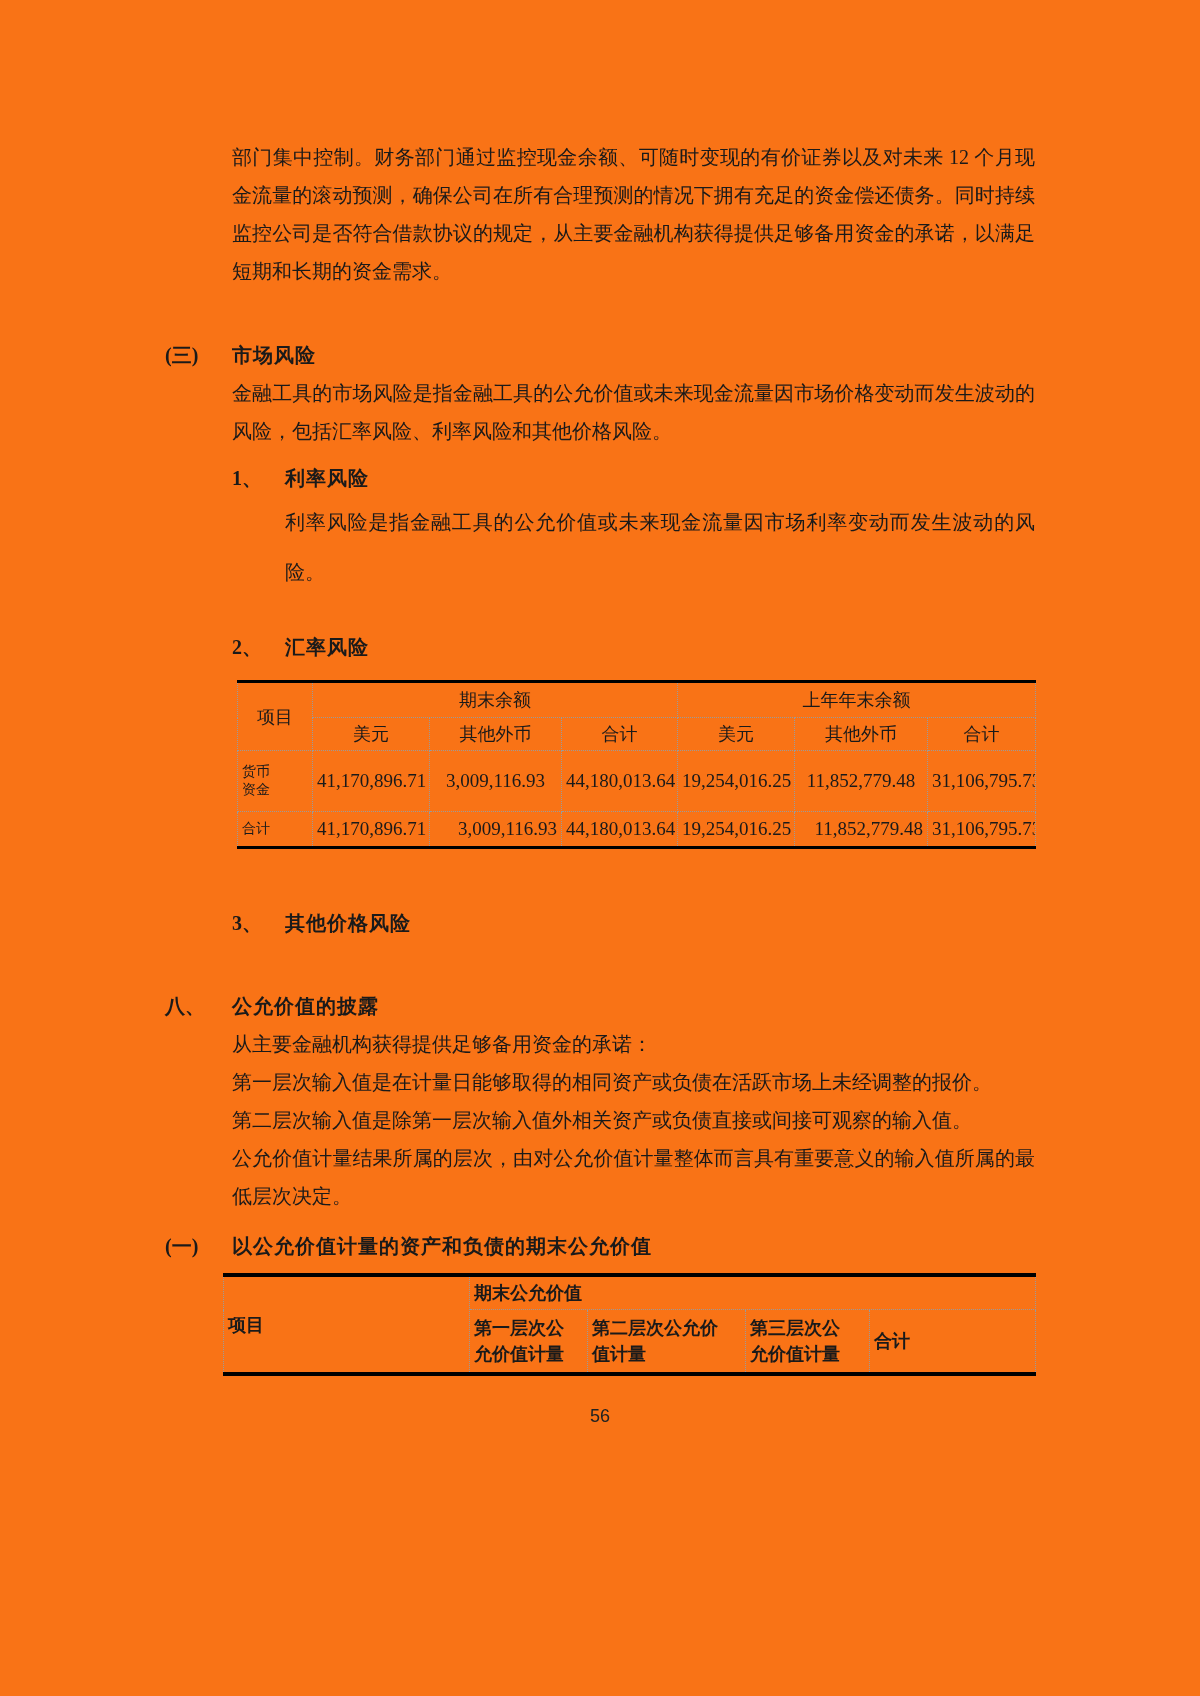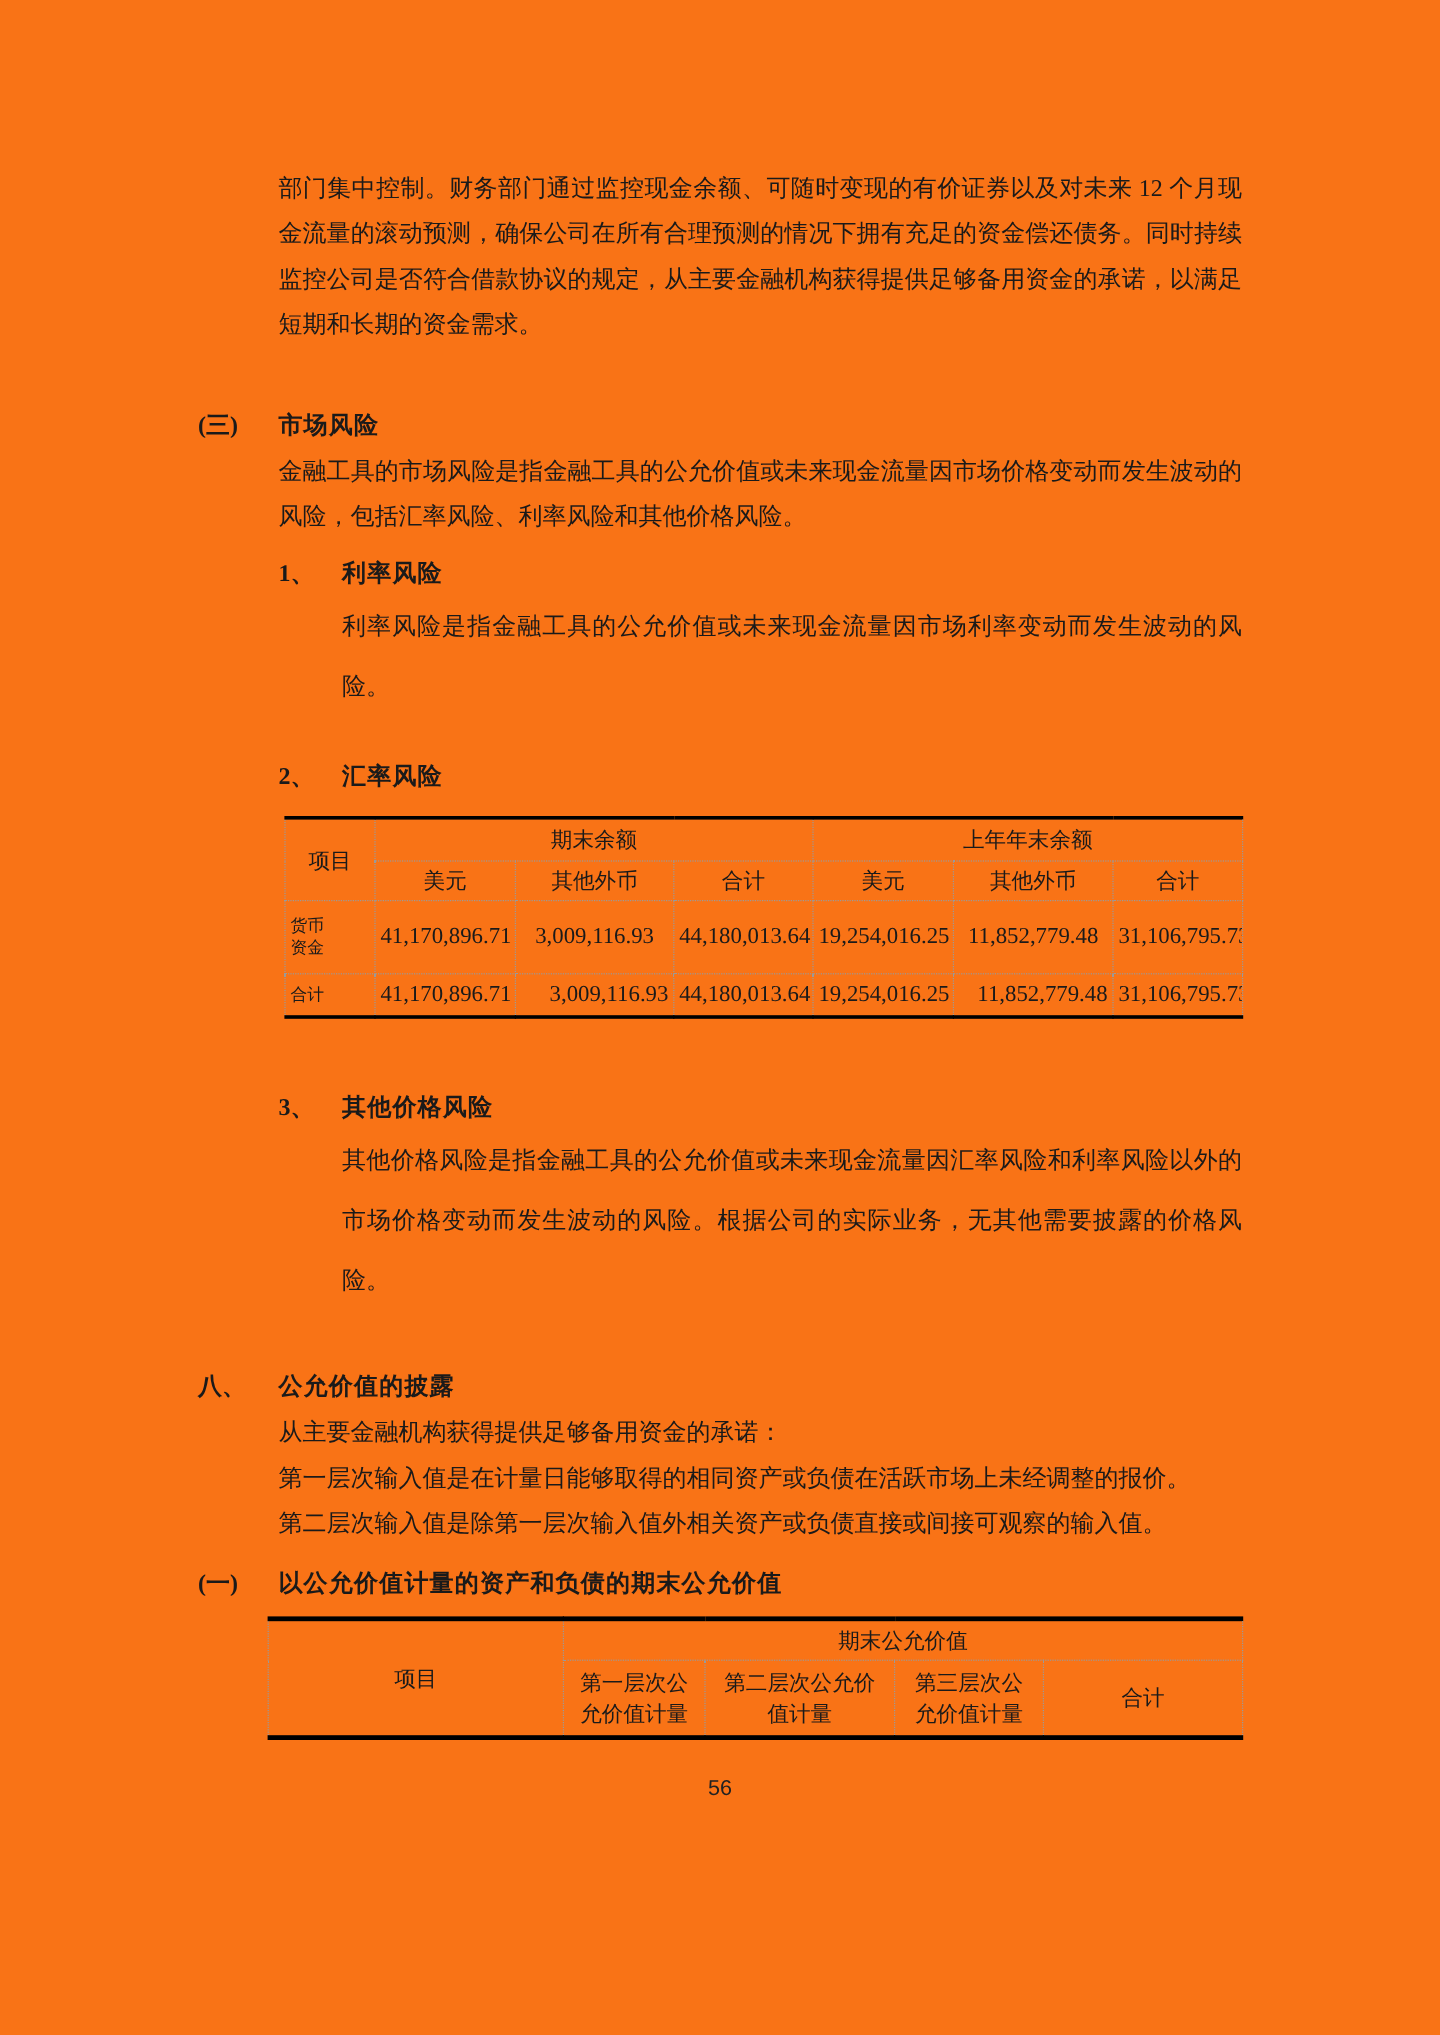--- a/index.html
+++ b/index.html
@@ -109,23 +109,23 @@
     margin-top:8px;
     margin-left:58px;
     width:812px;
   }
   .fv-table{
     border-top:4px solid #000;
     border-bottom:4px solid #000;
   }
   .fv-table th{
     border:1px dotted #9a9a9a;
-    font-weight:normal;
+    font-weight:bold;
     font-size:18px;
-    text-align:center;
+    text-align:left;
     padding:2px 4px;
     line-height:26px;
   }
   .fv-h1 th{height:28px;}
   .fv-h2 th{height:58px;}
   .page-num{
     margin-top:30px;
     text-align:center;
     font-family:"Liberation Sans","DejaVu Sans",sans-serif;
     font-size:18px;
@@ -208,29 +208,29 @@
           <td class="num-r">31,106,795.73</td>
         </tr>
       </tbody>
         </table>
     </div>
 
     <div class="sub-heading mt55">
       <span class="num">3、</span>
       <span class="ttl">其他价格风险</span>
     </div>
-    <p class="sub-par">其他价格风险是指金融工具的公允价值或未来现金流量因汇率风险和利率风险以外的市场价格变动而发生波动的风险。根据公司的实际业务，无其他需要披露的价格风险。</p>
 
     <div class="heading-row mt45">
       <span class="num">八、</span>
       <span class="ttl">公允价值的披露</span>
     </div>
     <p class="body-par">从主要金融机构获得提供足够备用资金的承诺：</p>
     <p class="body-par">第一层次输入值是在计量日能够取得的相同资产或负债在活跃市场上未经调整的报价。</p>
     <p class="body-par">第二层次输入值是除第一层次输入值外相关资产或负债直接或间接可观察的输入值。</p>
+    <p class="body-par">公允价值计量结果所属的层次，由对公允价值计量整体而言具有重要意义的输入值所属的最低层次决定。</p>
 
     <div class="heading-row mt12">
       <span class="num">(一)</span>
       <span class="ttl">以公允价值计量的资产和负债的期末公允价值</span>
     </div>
 
     <div class="tbl2-wrap">
       <table class="fv-table">
         <colgroup>
           <col style="width:246px">

